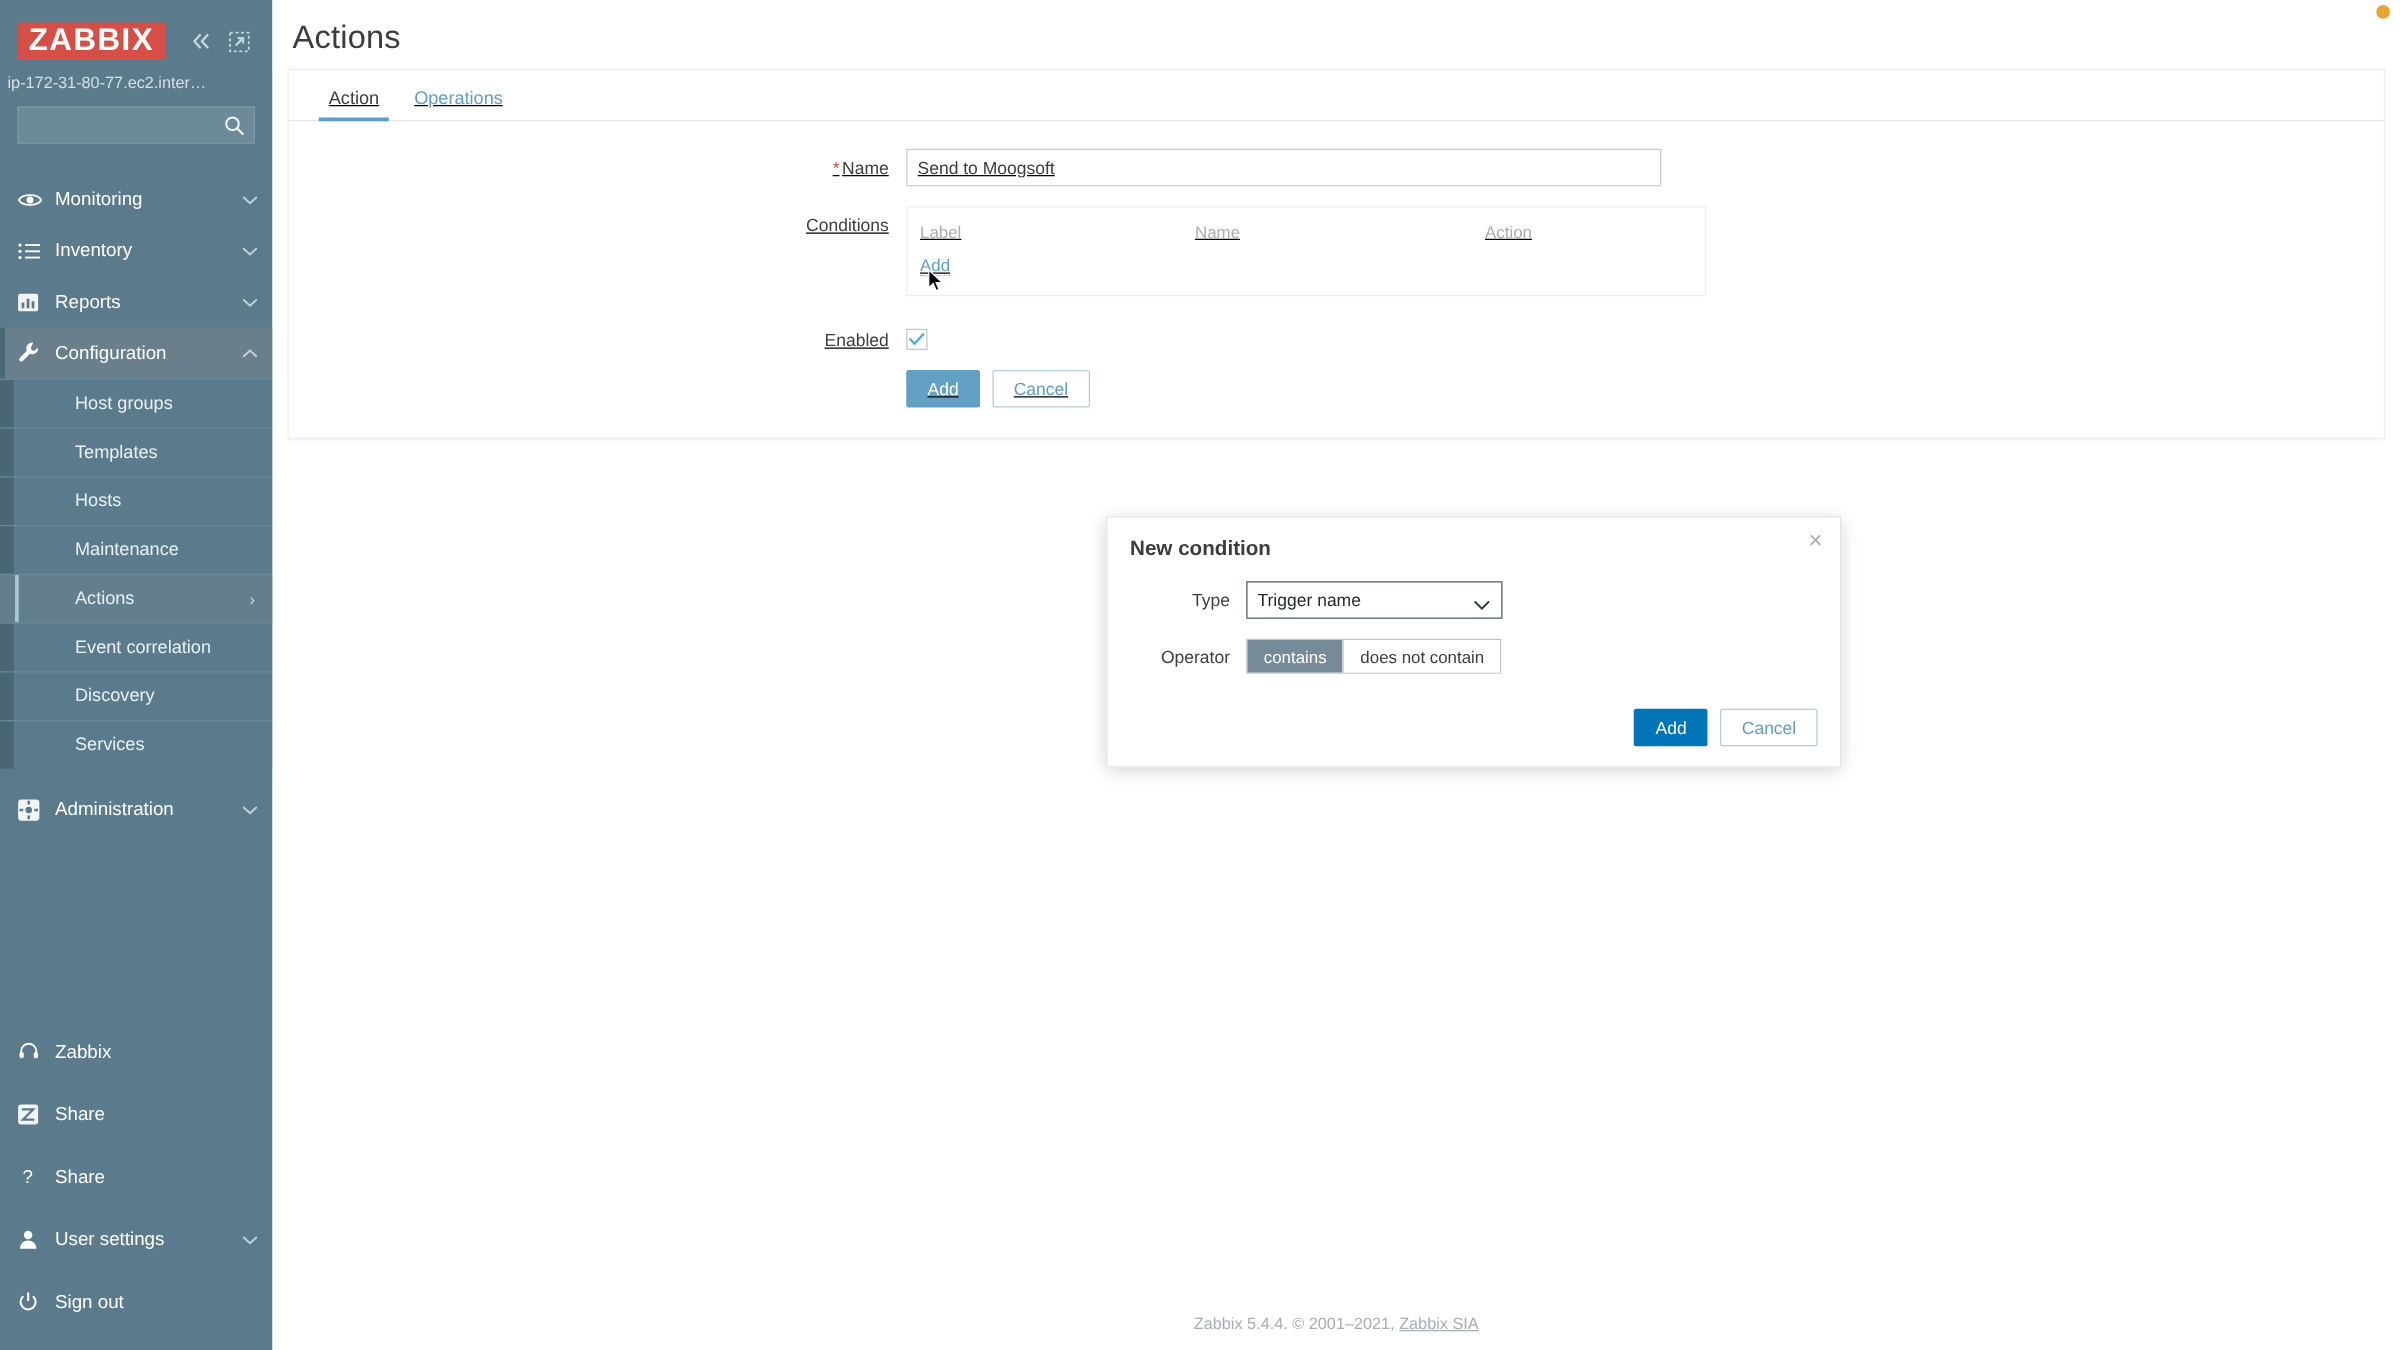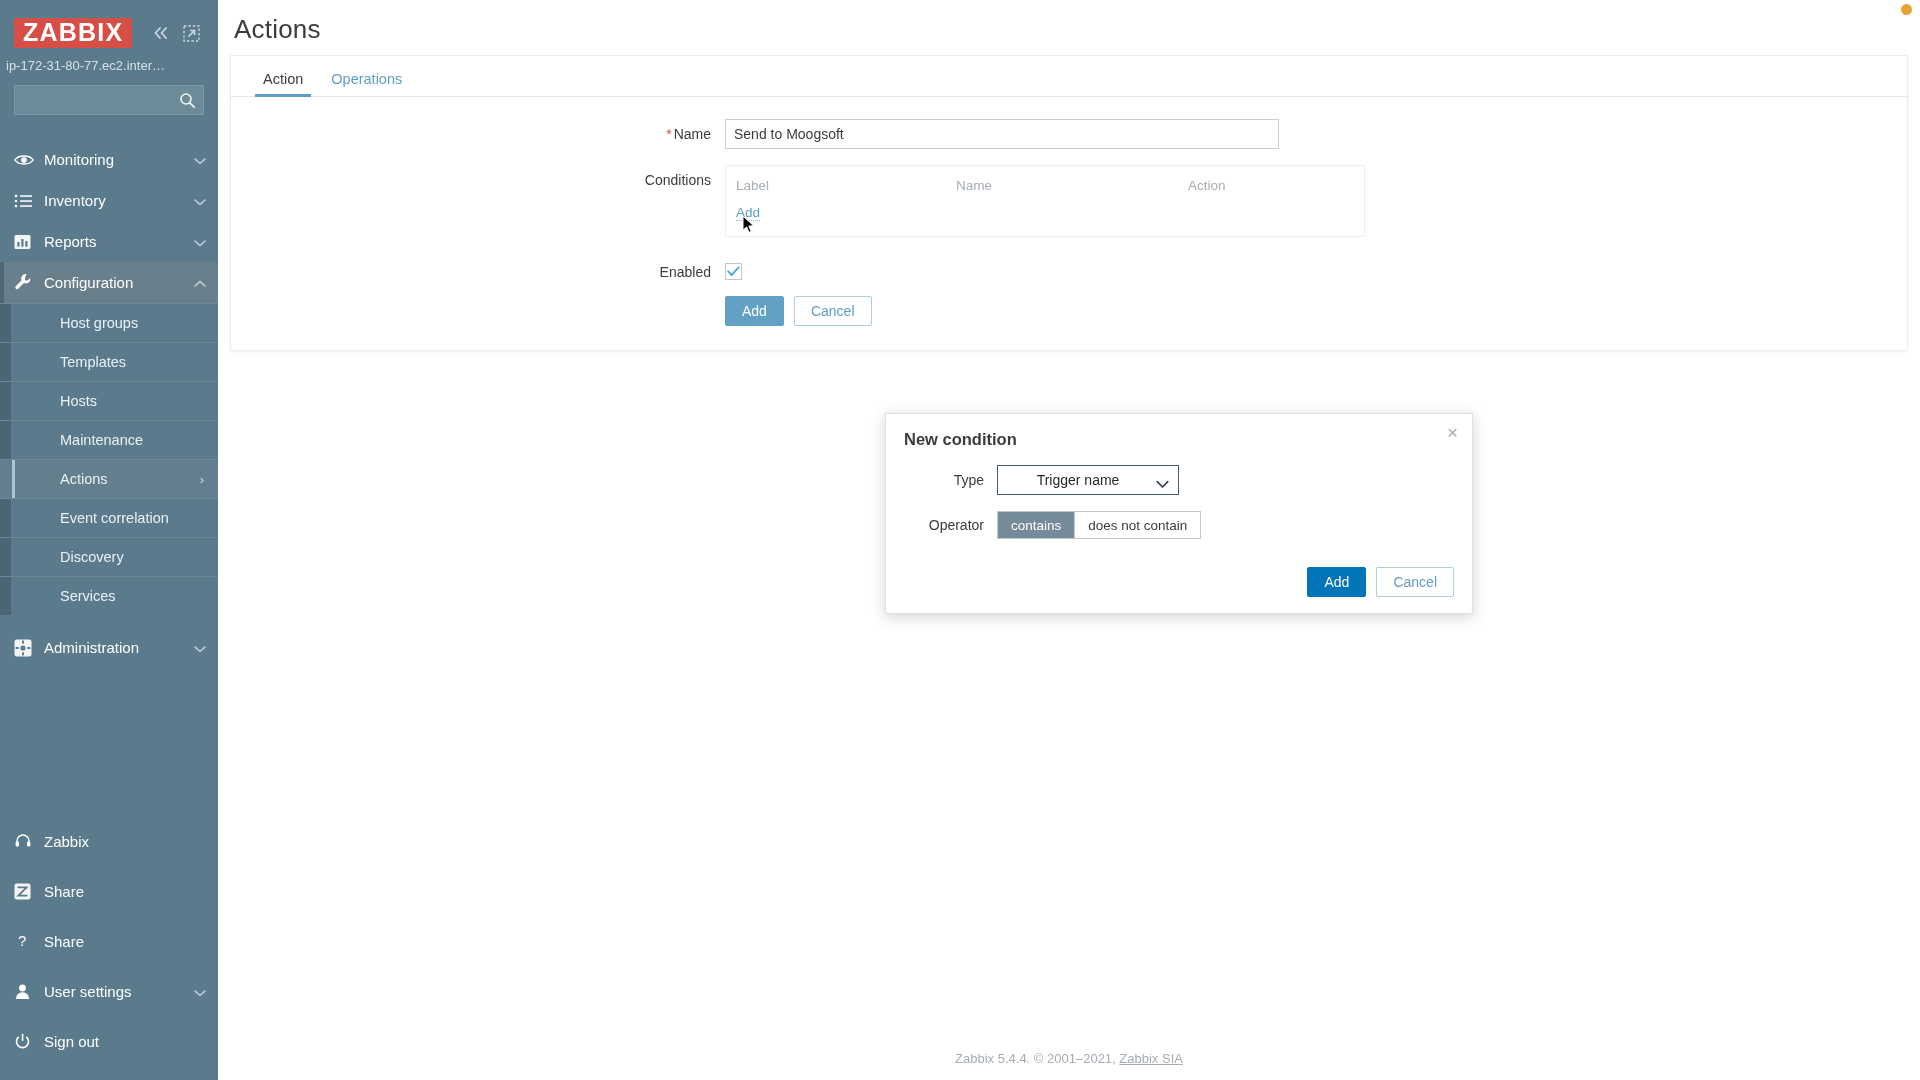--- a/index.html
+++ b/index.html
@@ -126,20 +126,21 @@
   }
   .page-title {
     font-size: 26px; font-weight: 400; color: #3c3c3c;
     margin: 0; letter-spacing: .2px;
   }
   .content-wrap { padding: 0 12px 0 12px; }
   .card {
     background: #ffffff;
     border: 1px solid #ebeef0;
     box-shadow: 0 1px 2px rgba(0,0,0,.06);
+    text-decoration: underline;
   }
   .tabs {
     display: flex; align-items: flex-end;
     border-bottom: 1px solid #e3e7ea;
     padding-left: 18px;
     height: 41px;
   }
   .tab {
     padding: 0 14px 10px 14px;
     font-size: 14.5px;
@@ -156,21 +157,21 @@
 
   .form { padding: 22px 0 24px 0; }
   .form-row { display: flex; align-items: flex-start; margin-bottom: 16px; }
   .form-label {
     width: 494px; text-align: right; padding-right: 14px;
     font-size: 14px; color: #3c3c3c; padding-top: 7px;
   }
   .req { color: #d14b4b; margin-right: 2px; }
 
   .txt-input {
-    width: 554px; height: 30px;
+    width: 604px; height: 30px;
     border: 1px solid #c9ccd0;
     background: #ffffff;
     font-size: 14px; color: #3c3c3c;
     padding: 0 8px;
     outline: none;
     font-family: "Liberation Sans", sans-serif;
   }
 
   .cond-table {
     width: 640px;
@@ -239,28 +240,27 @@
     position: absolute; right: 14px; top: 9px;
     font-size: 19px; color: #a6abaf; cursor: pointer; line-height: 1;
   }
   .modal-body { padding: 10px 18px 6px 18px; }
   .m-row { display: flex; align-items: center; margin-bottom: 16px; }
   .m-label {
     width: 93px; text-align: right; padding-right: 13px;
     font-size: 14px; color: #3c3c3c;
   }
   .select {
-    width: 182px; height: 30px;
+    width: 205px; height: 30px;
     border: 1px solid #4a5c68; background: #ffffff;
     font-size: 14px; color: #1f2729;
     padding: 0 28px 0 8px;
     position: relative;
     display: flex; align-items: center;
     cursor: pointer;
-    justify-content: center;
   }
   .select .caret { position: absolute; right: 9px; top: 10px; }
   .radio-seg { display: flex; border: 1px solid #c2c7cc; height: 28px; }
   .seg {
     padding: 0 13px; font-size: 13.5px;
     display: flex; align-items: center; cursor: pointer;
     background: #ffffff; color: #3c3c3c;
   }
   .seg.on { background: #768b99; color: #ffffff; }
   .seg + .seg { border-left: 1px solid #c2c7cc; }

